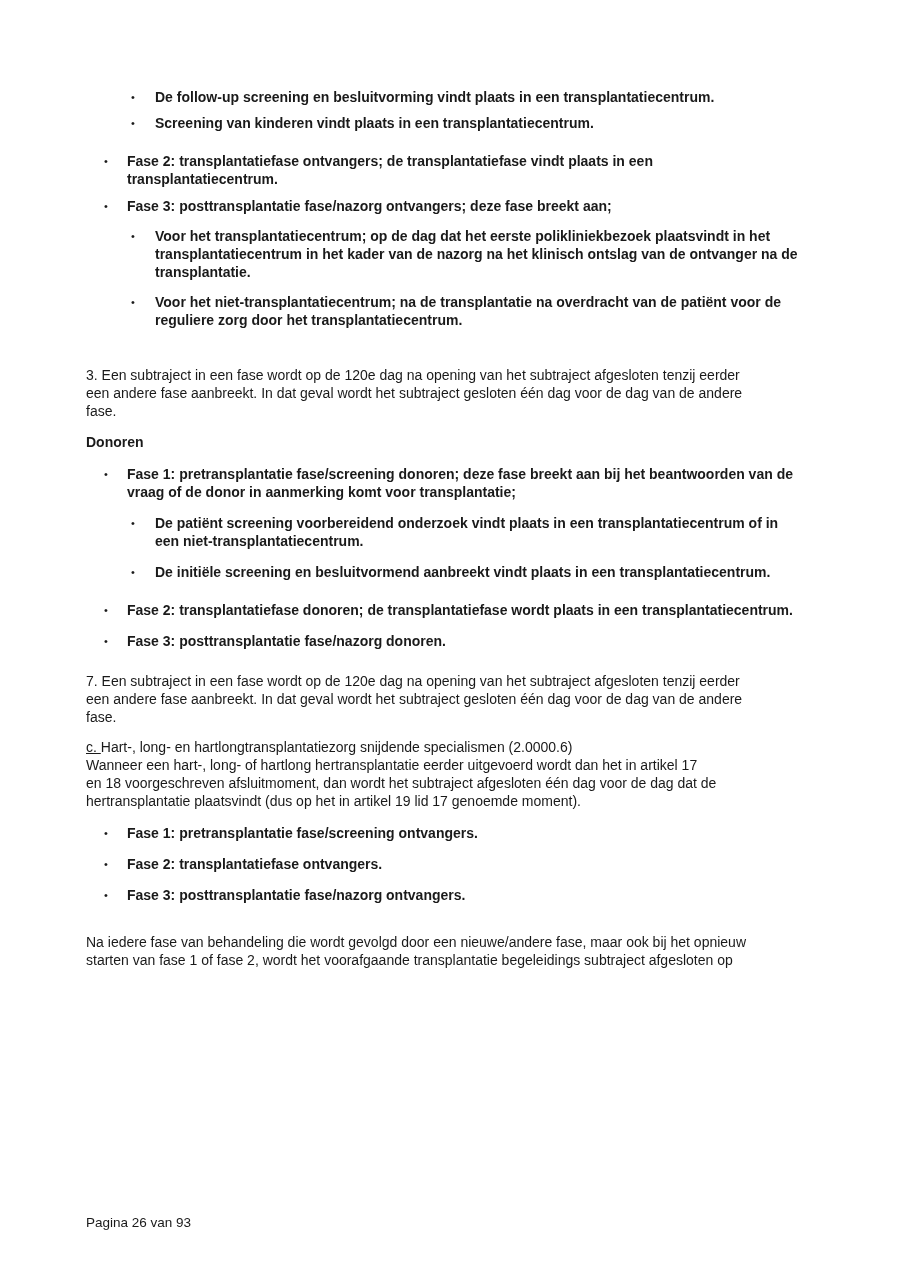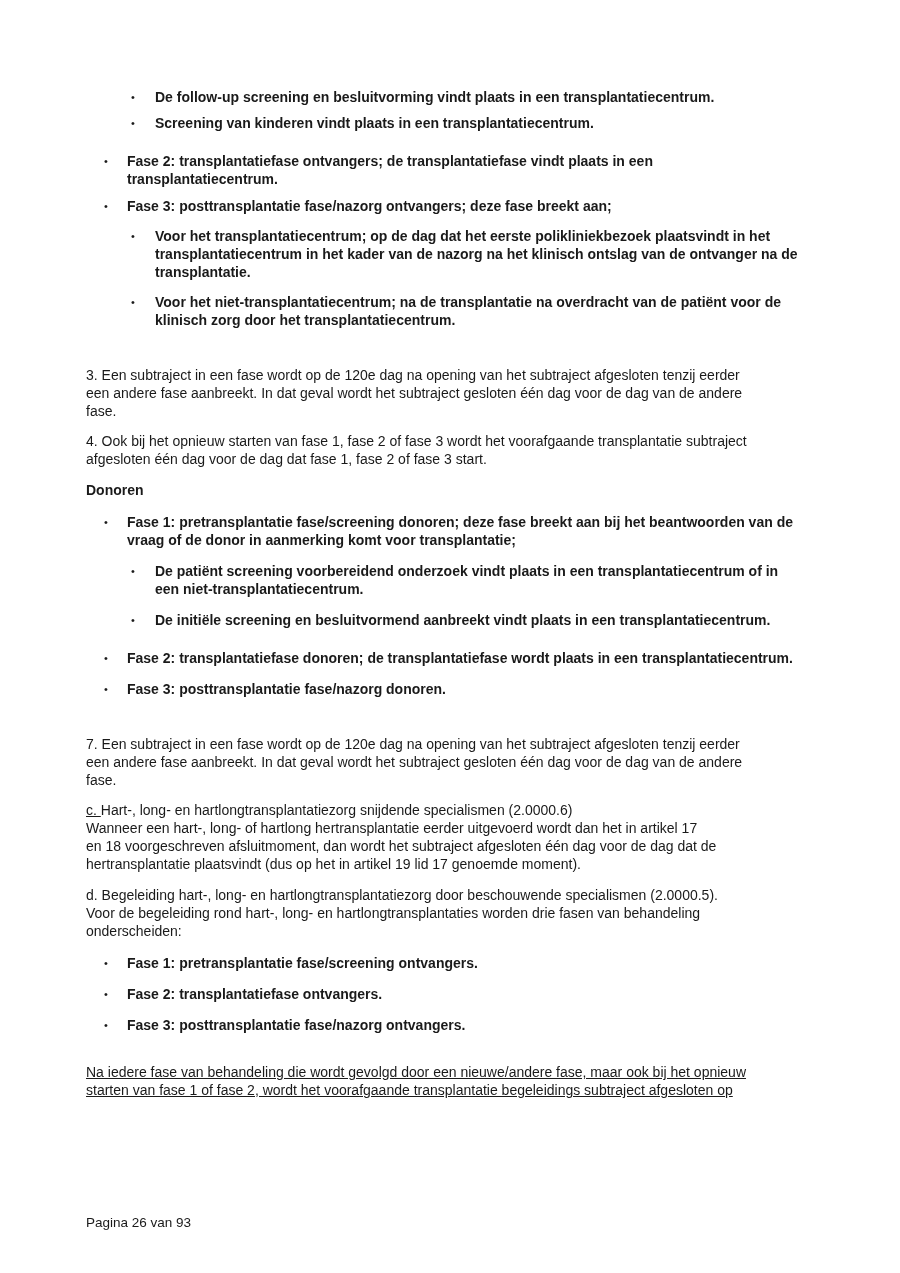--- a/index.html
+++ b/index.html
@@ -40,32 +40,33 @@
   .bullet.l2 { padding-left: 45px; }
   .bullet.l2 .dot { width: 24px; }
   .bullet .txt { flex: 1 1 auto; white-space: pre-line; font-weight: bold; }
   .u { text-decoration: underline; }
   .mt8  { margin-top: 8px; }
   .mt9  { margin-top: 9px; }
   .mt12 { margin-top: 12px; }
   .mt13 { margin-top: 13px; }
   .mt14 { margin-top: 14px; }
   .mt20 { margin-top: 20px; }
-  .mt29 { margin-top: 29px; text-decoration: underline; }
-  .mt30 { margin-top: 37px; }
+  .mt29 { margin-top: 29px; }
+  .mt30 { margin-top: 22px; }
   .mt37 { margin-top: 37px; }
   .footer {
     position: absolute;
     top: 1214px;
     left: 86px;
     right: 86px;
     display: flex;
-    justify-content: flex-start;
+    justify-content: center;
     font-size: 13.5px;
     line-height: 18px;
+    flex-direction: column;
   }
 </style>
 </head>
 <body>
 
 <div class="content">
 
   <div class="bullet l2">
     <span class="dot">•</span>
     <span class="txt">De follow-up screening en besluitvorming vindt plaats in een transplantatiecentrum.</span>
@@ -90,29 +91,27 @@
   <div class="bullet l2 mt12">
     <span class="dot">•</span>
     <span class="txt">Voor het transplantatiecentrum; op de dag dat het eerste polikliniekbezoek plaatsvindt in het
 transplantatiecentrum in het kader van de nazorg na het klinisch ontslag van de ontvanger na de
 transplantatie.</span>
   </div>
 
   <div class="bullet l2 mt12">
     <span class="dot">•</span>
     <span class="txt">Voor het niet-transplantatiecentrum; na de transplantatie na overdracht van de patiënt voor de
-klinisch zorg door het transplantatiecentrum.</span>
+reguliere zorg door het transplantatiecentrum.</span>
   </div>
 
   <p class="para mt37">3. Een subtraject in een fase wordt op de 120e dag na opening van het subtraject afgesloten tenzij eerder
 een andere fase aanbreekt. In dat geval wordt het subtraject gesloten één dag voor de dag van de andere
 fase.</p>
 
-  <p class="para mt12">4. Ook bij het opnieuw starten van fase 1, fase 2 of fase 3 wordt het voorafgaande transplantatie subtraject
-afgesloten één dag voor de dag dat fase 1, fase 2 of fase 3 start.</p>
 
   <h3 class="heading mt13">Donoren</h3>
 
 
 
   <div class="bullet l1 mt14">
     <span class="dot">•</span>
     <span class="txt">Fase 1: pretransplantatie fase/screening donoren; deze fase breekt aan bij het beantwoorden van de
 vraag of de donor in aanmerking komt voor transplantatie;</span>
   </div>
@@ -140,23 +139,20 @@
 
   <p class="para mt30">7. Een subtraject in een fase wordt op de 120e dag na opening van het subtraject afgesloten tenzij eerder
 een andere fase aanbreekt. In dat geval wordt het subtraject gesloten één dag voor de dag van de andere
 fase.</p>
 
   <p class="para mt12"><span class="u">c. </span><span>Hart-, long- en hartlongtransplantatiezorg snijdende specialismen (2.0000.6)
 Wanneer een hart-, long- of hartlong hertransplantatie eerder uitgevoerd wordt dan het in artikel 17
 en 18 voorgeschreven afsluitmoment, dan wordt het subtraject afgesloten één dag voor de dag dat de
 hertransplantatie plaatsvindt (dus op het in artikel 19 lid 17 genoemde moment).</span></p>
 
-  <p class="para mt13">d. Begeleiding hart-, long- en hartlongtransplantatiezorg door beschouwende specialismen (2.0000.5).
-Voor de begeleiding rond hart-, long- en hartlongtransplantaties worden drie fasen van behandeling
-onderscheiden:</p>
 
   <div class="bullet l1 mt14">
     <span class="dot">•</span>
     <span class="txt">Fase 1: pretransplantatie fase/screening ontvangers.</span>
   </div>
 
   <div class="bullet l1 mt13">
     <span class="dot">•</span>
     <span class="txt">Fase 2: transplantatiefase ontvangers.</span>
   </div>

